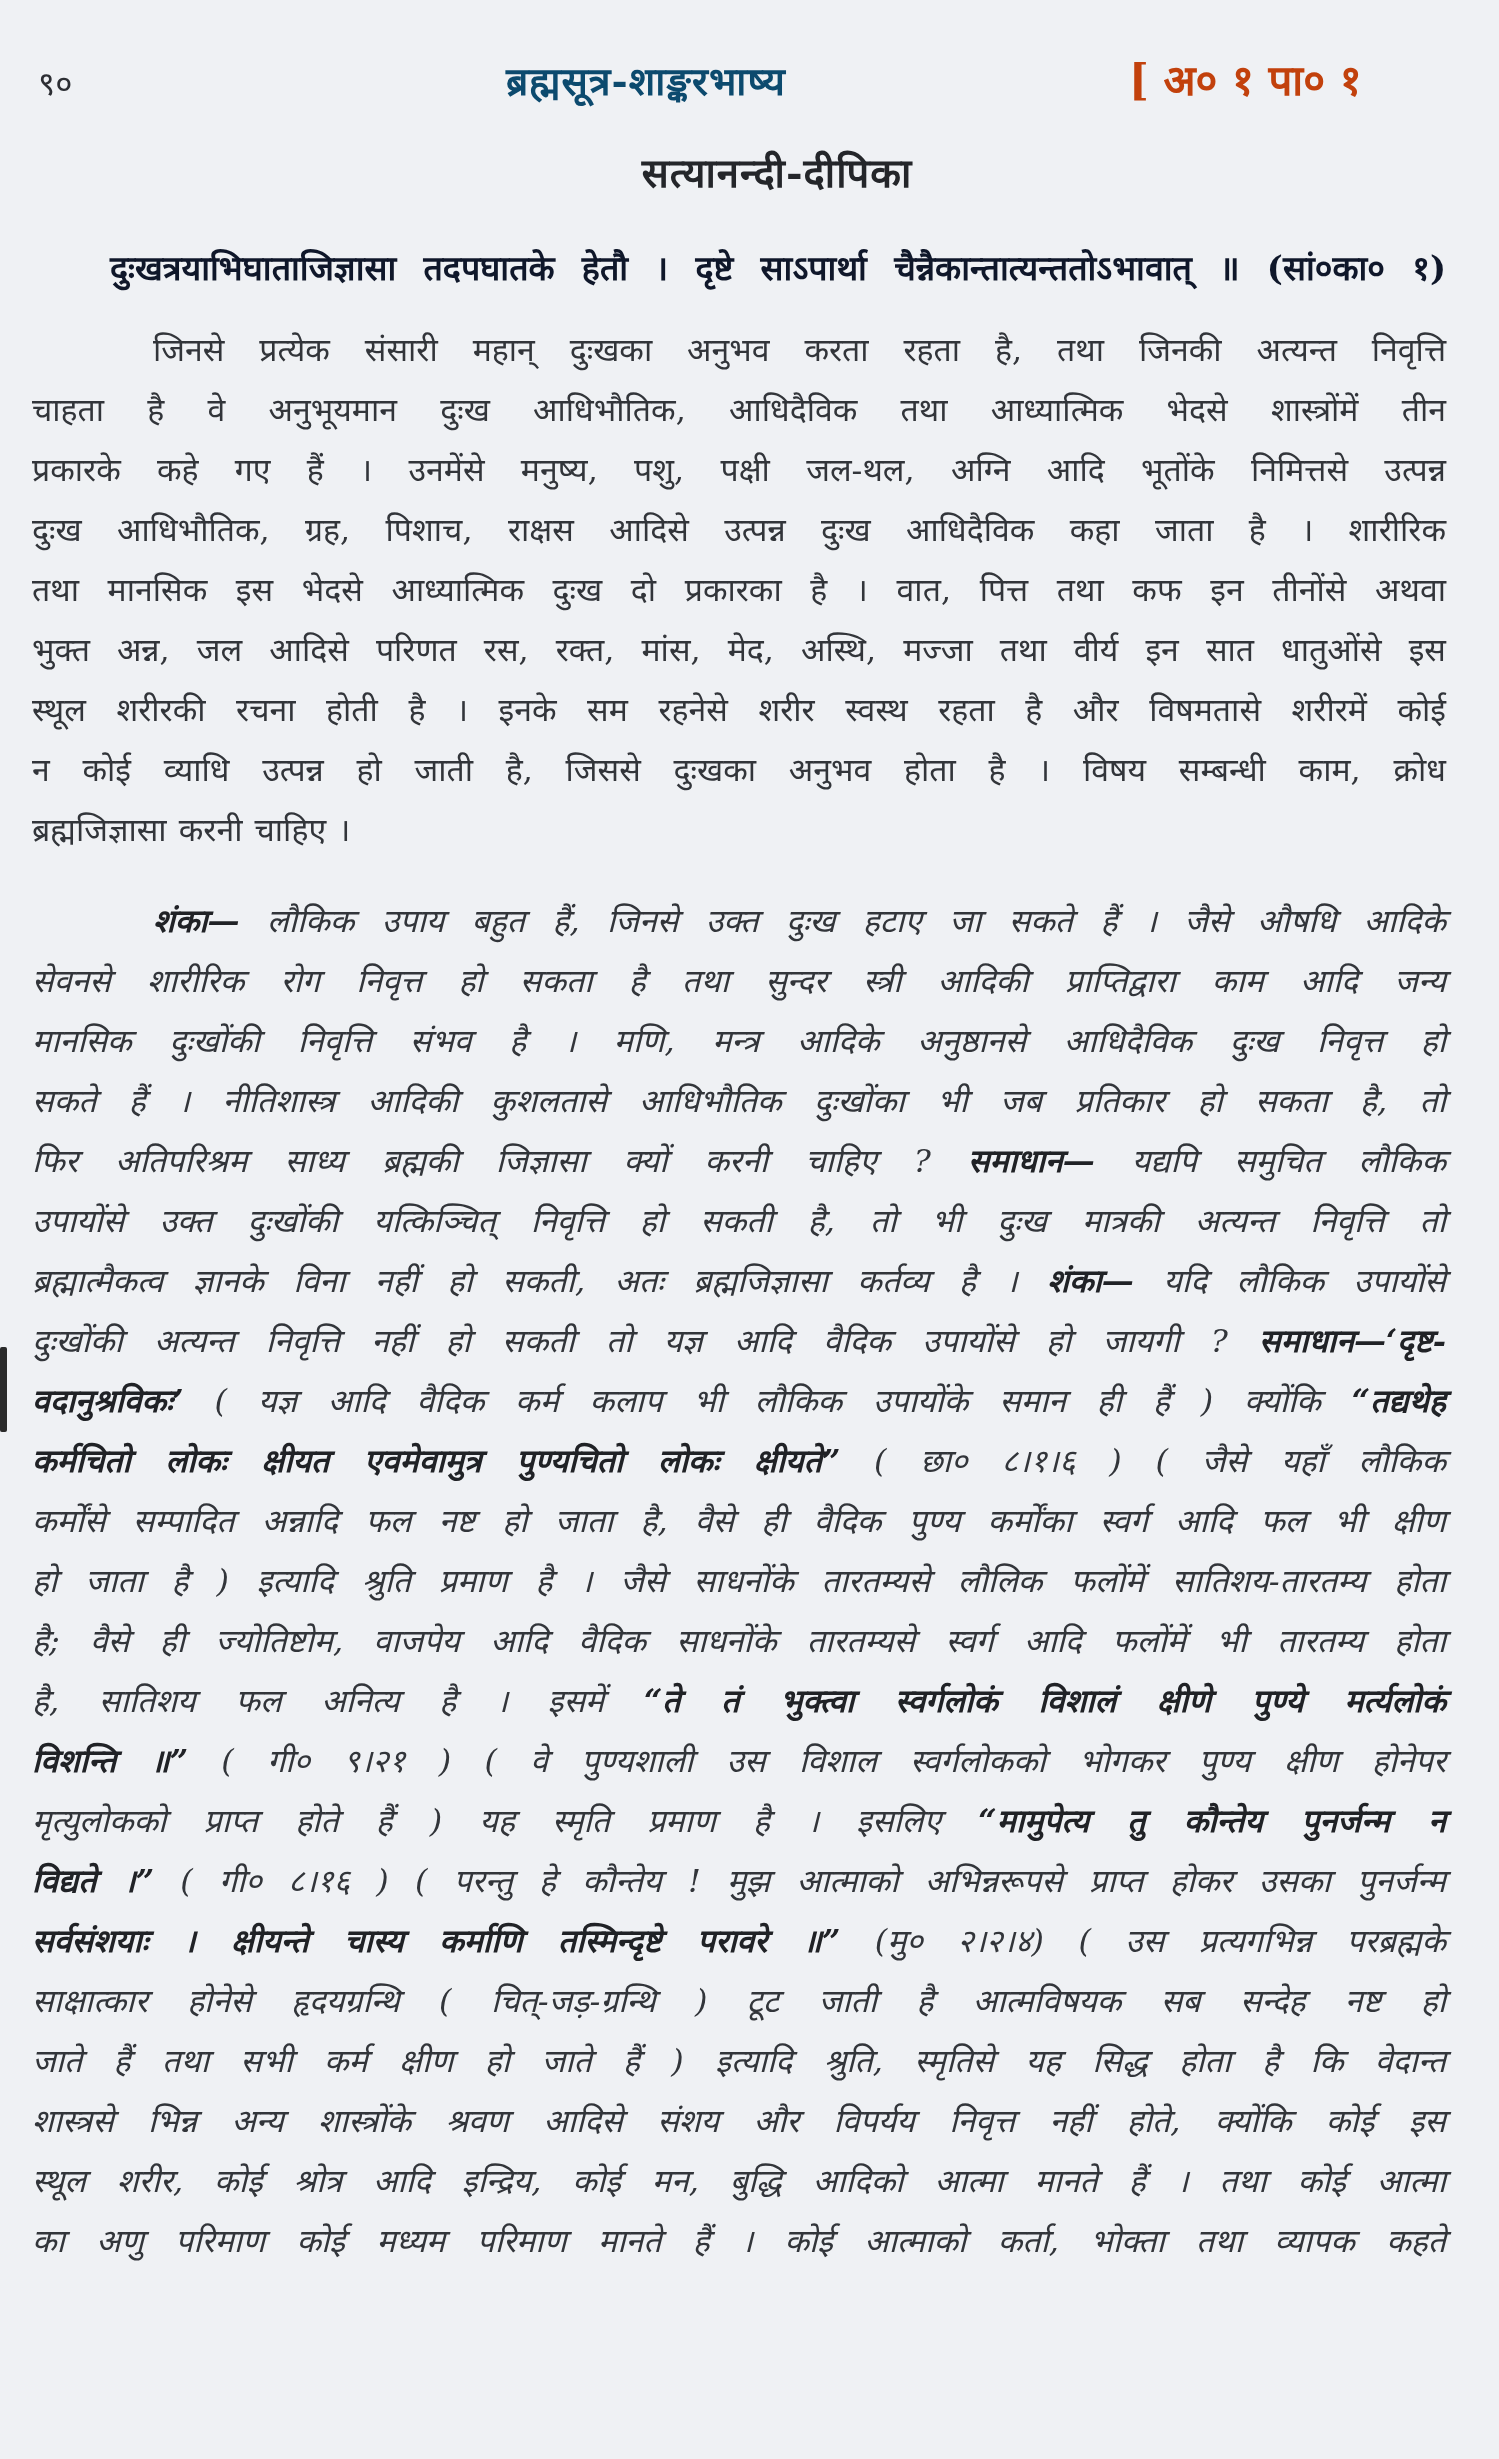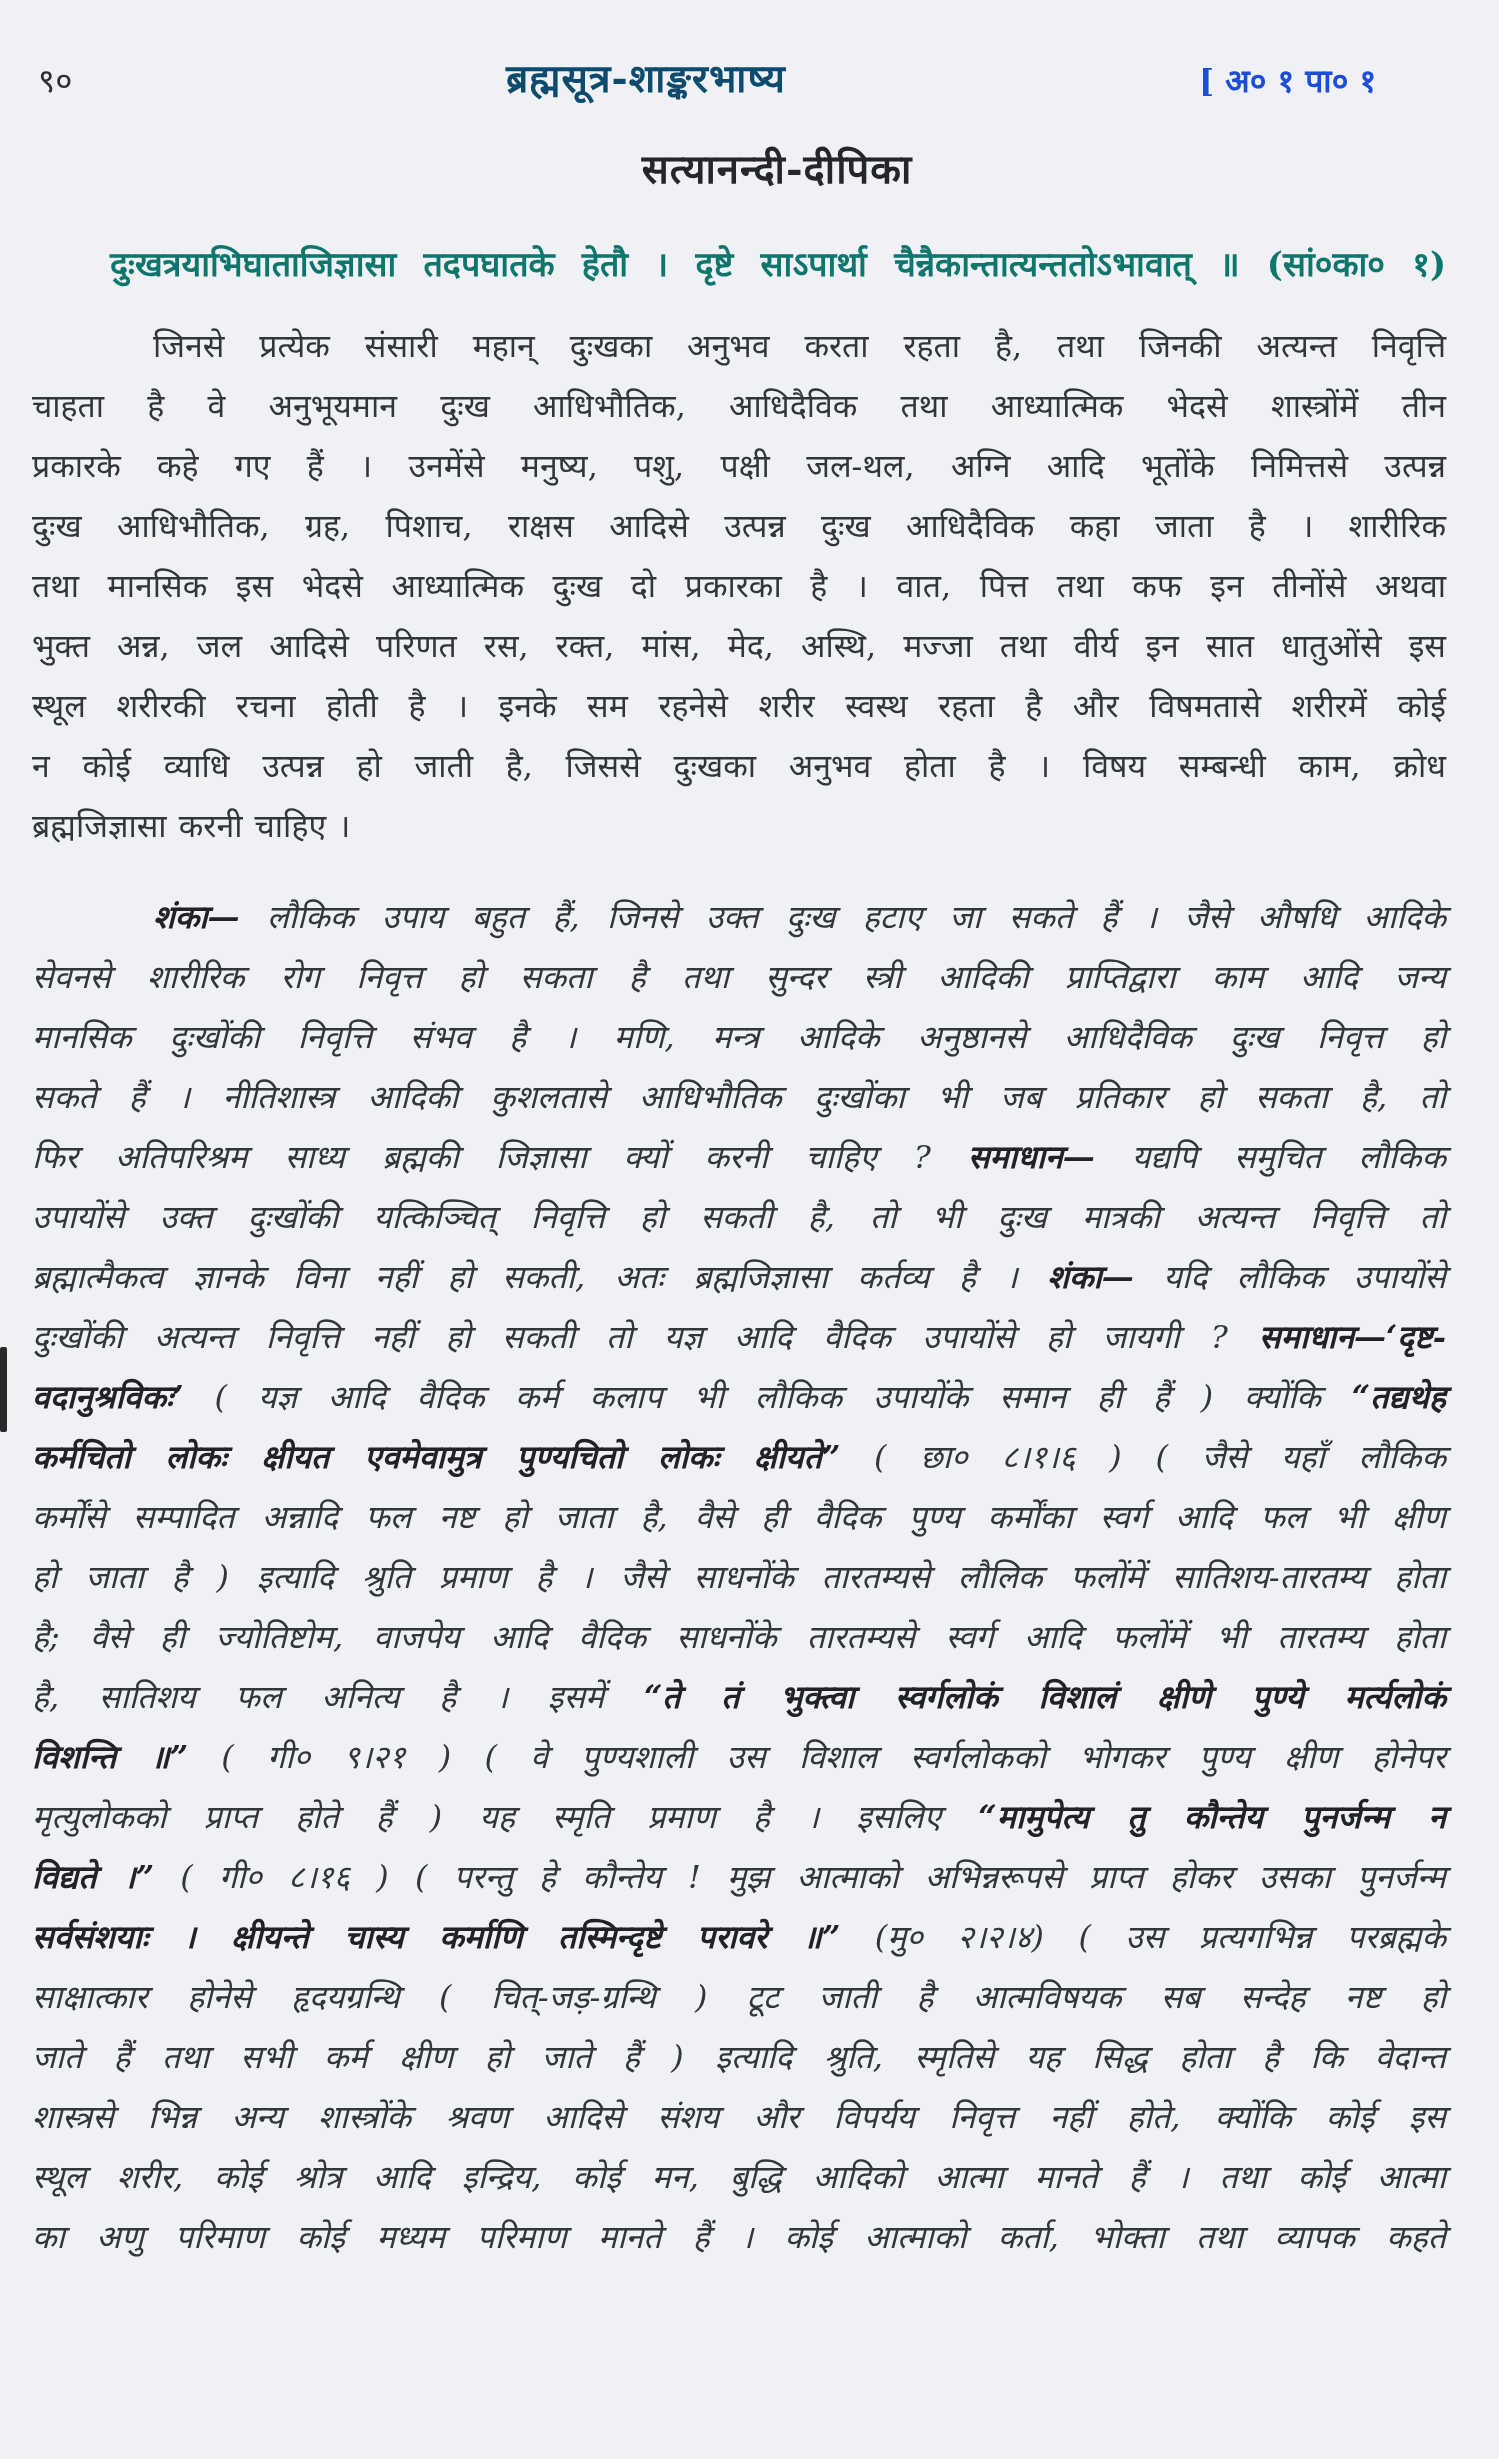--- a/index.html
+++ b/index.html
@@ -16,30 +16,30 @@
     display:grid;
     grid-template-columns:125px 1fr 317px;
     align-items:baseline;
     padding:50px 54px 0 38px;
   }
   .pagenum{font-size:33px;color:#2c2e33;}
   .booktitle{
     font-size:39px;font-weight:bold;text-align:center;
     color:#0c4a6e;letter-spacing:1px;
   }
-  .secref{font-size:32px;font-weight:bold;text-align:center;color:#1d4ed8;}
+  .secref{font-size:42px;font-weight:bold;text-align:left;color:#c2410c;}
   .subtitle{
     margin:37px 0 0;text-align:center;
     font-size:40px;font-weight:bold;color:#24262a;
     transform:translateX(27px);letter-spacing:1px;
   }
   .verse{
     margin:44px 54px 0 60px;
     padding-left:50px;
-    font-size:34px;font-weight:bold;color:#0f766e;
+    font-size:34px;font-weight:bold;color:#0f172a;
     line-height:50px;
     text-align:justify;text-align-last:justify;
   }
   .bodytext{
     margin:27px 54px 0 32px;
     font-size:32px;
   }
   .line{
     line-height:60px;
     text-align:justify;text-align-last:justify;

